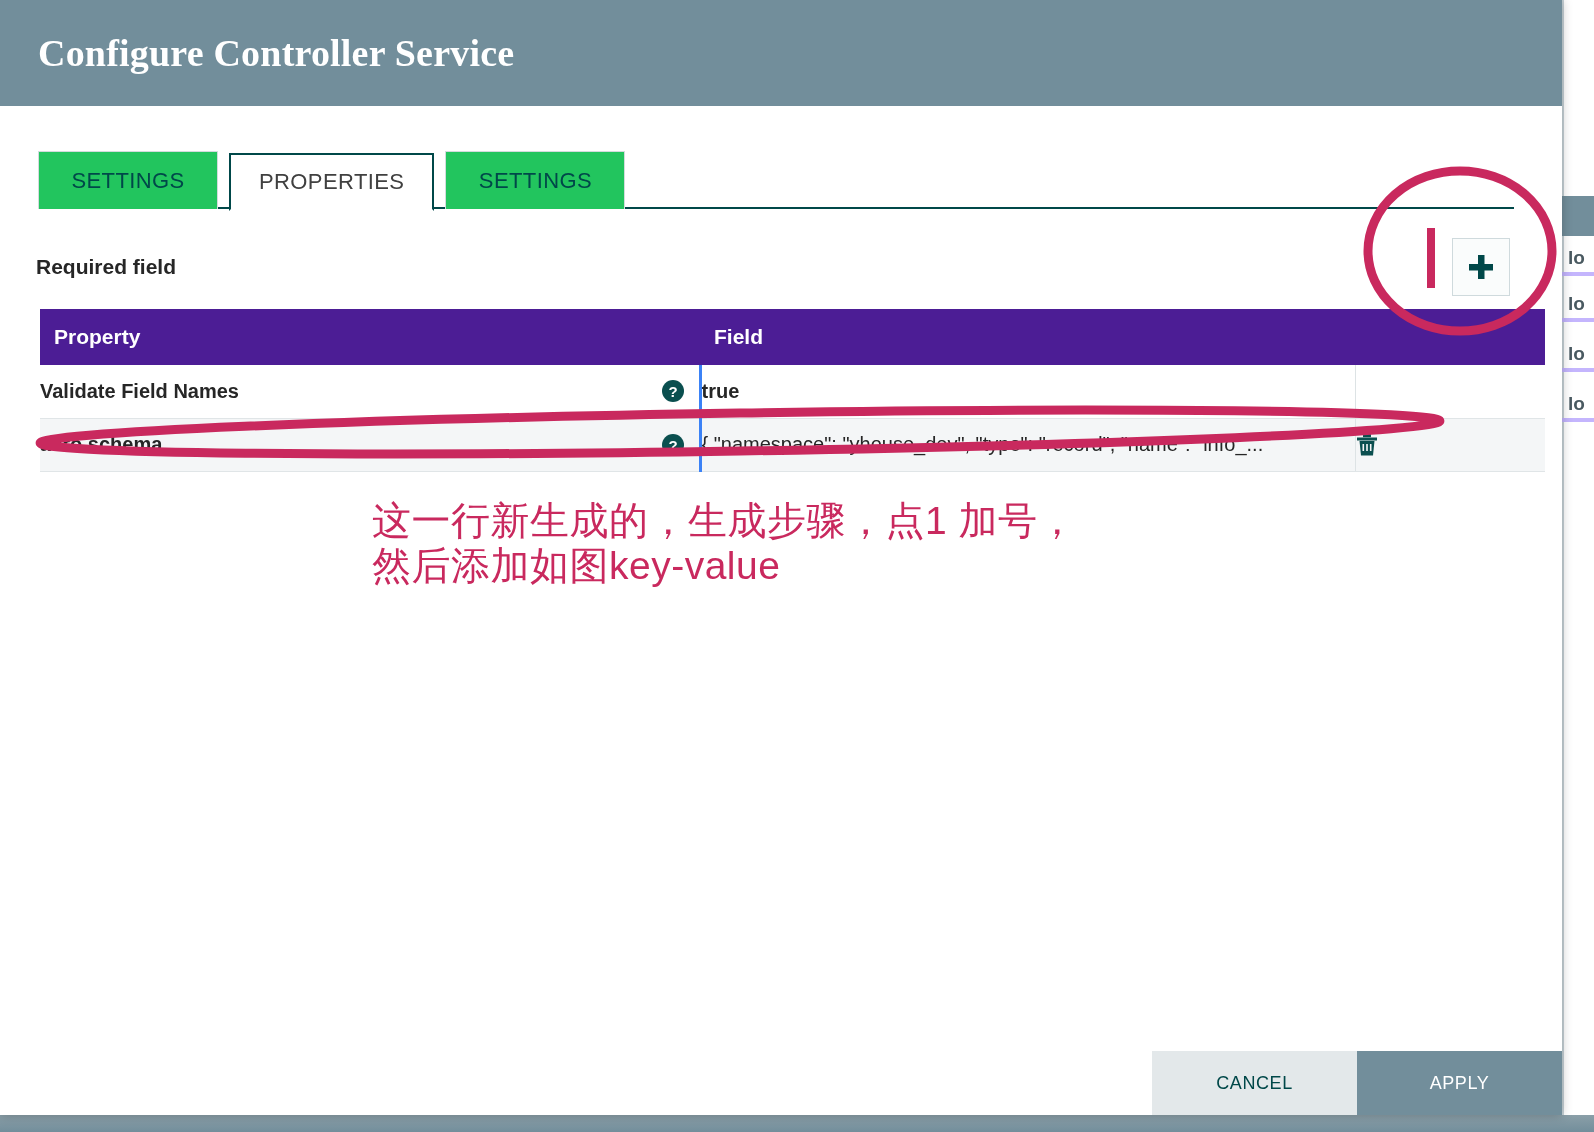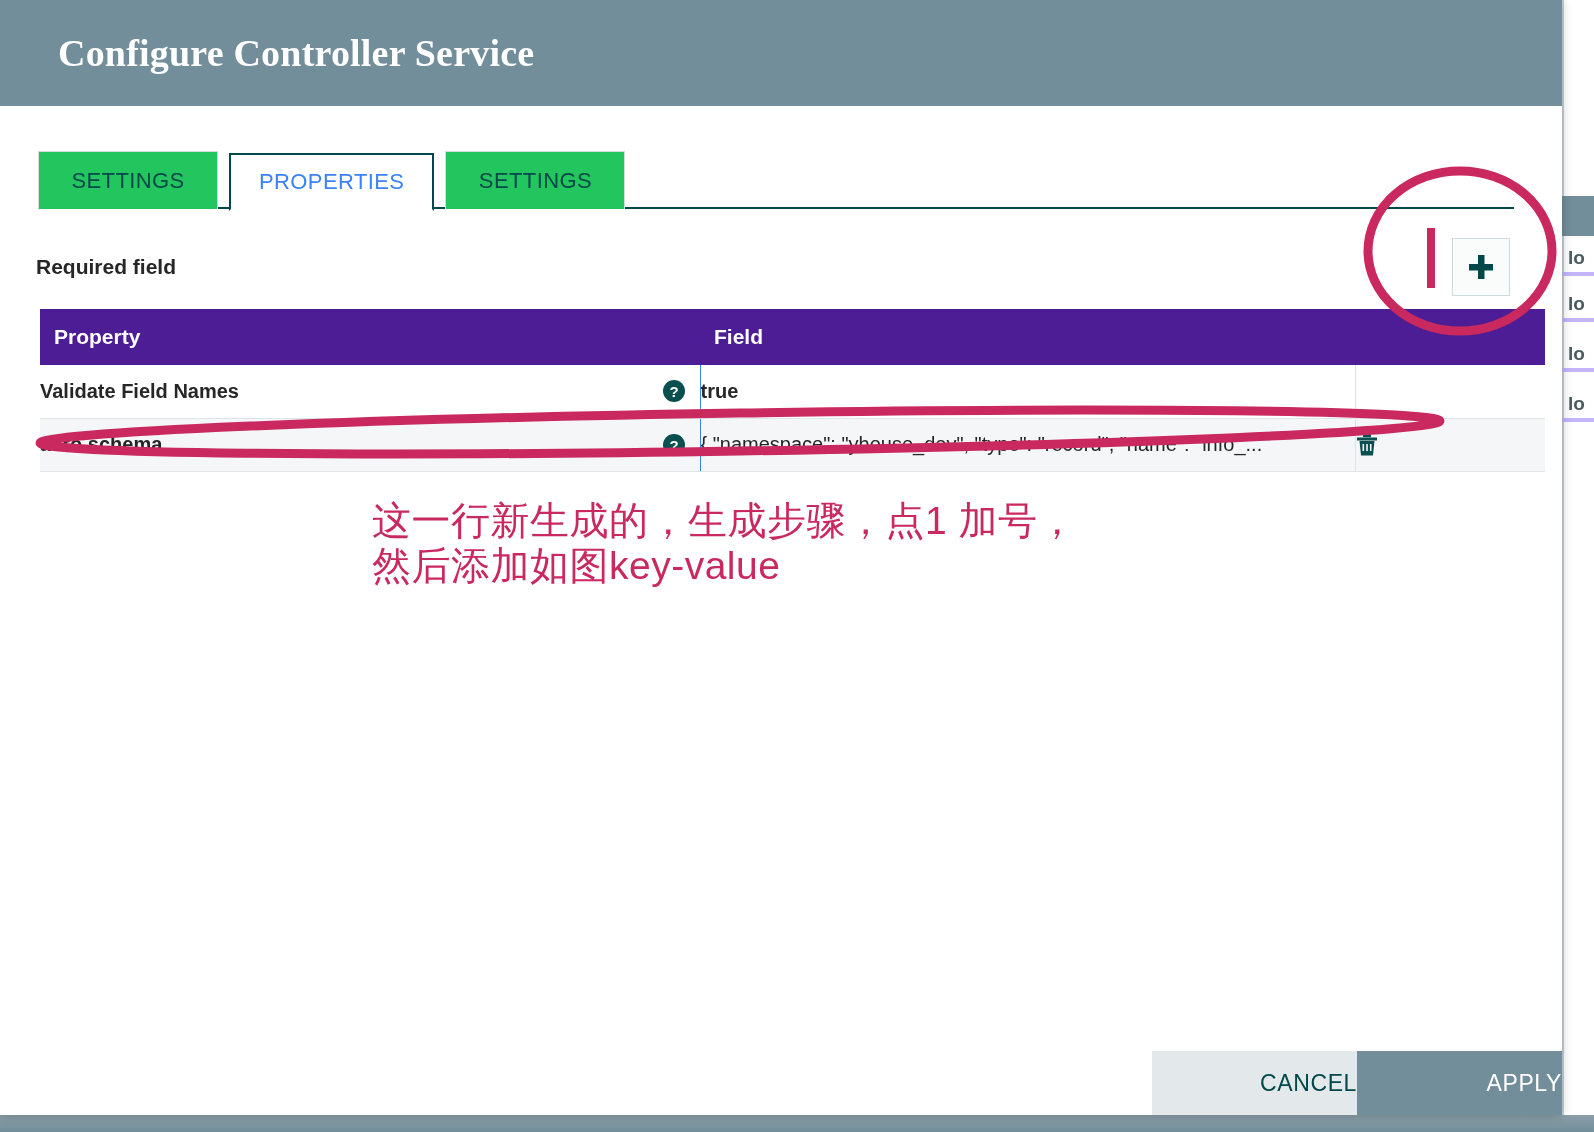--- a/index.html
+++ b/index.html
@@ -72,21 +72,21 @@
     background: #ffffff;
     box-shadow: 0 0 10px rgba(0,0,0,0.25);
     overflow: hidden;
   }
   #dialog-header {
     height: 106px;
     background: #728e9b;
     display: flex;
     align-items: center;
     box-sizing: border-box;
-    padding-left: 58px;
+    padding-left: 38px;
   }
   #dialog-title {
     color: #ffffff;
     font-family: "Liberation Serif", serif;
     font-weight: bold;
     font-size: 38px;
     letter-spacing: 0.2px;
   }
 
   
@@ -116,21 +116,21 @@
     letter-spacing: 0.4px;
     color: #004849;
     background: #22c55e;
     border: 1px solid #d3dbdd;
     border-bottom: none;
     cursor: pointer;
     user-select: none;
   }
   .tab.active {
     background: #ffffff;
-    color: #3b82f6;
+    color: #404040;
     border: 2px solid #004849;
     border-bottom: 2px solid #ffffff;
     margin-bottom: -2px;
     position: relative;
     z-index: 3;
   }
   #tab-underline {
     position: absolute;
     left: 38px;
     bottom: 0;
@@ -194,21 +194,21 @@
     border-bottom: 1px solid #e0e5e7;
     padding: 0;
   }
   tr.row-odd td { background: #ffffff; }
   tr.row-even td { background: #f4f6f7; }
 
   .cell-prop {
     position: relative;
     padding-left: 20px;
     font-weight: bold;
-    border-right: 1px solid #3b82f6;
+    border-right: 3px solid #3b82f6;
     box-sizing: border-box;
   }
   .cell-prop .prop-text { display: inline-block; }
   .help-icon {
     position: absolute;
     right: 14px;
     top: 50%;
     transform: translateY(-50%);
     width: 24px; height: 24px;
     cursor: pointer;
@@ -251,22 +251,22 @@
     display: flex;
     justify-content: flex-end;
     align-items: flex-end;
     background: #ffffff;
   }
   .footer-btn {
     height: 64px;
     min-width: 205px;
     display: flex;
     align-items: center;
-    justify-content: flex-end;
-    font-size: 23px;
+    justify-content: center;
+    font-size: 18px;
     letter-spacing: 0.6px;
     cursor: pointer;
     user-select: none;
   }
   #cancel-button {
     background: #e3e8ea;
     color: #004849;
   }
   #apply-button {
     background: #728e9b;

